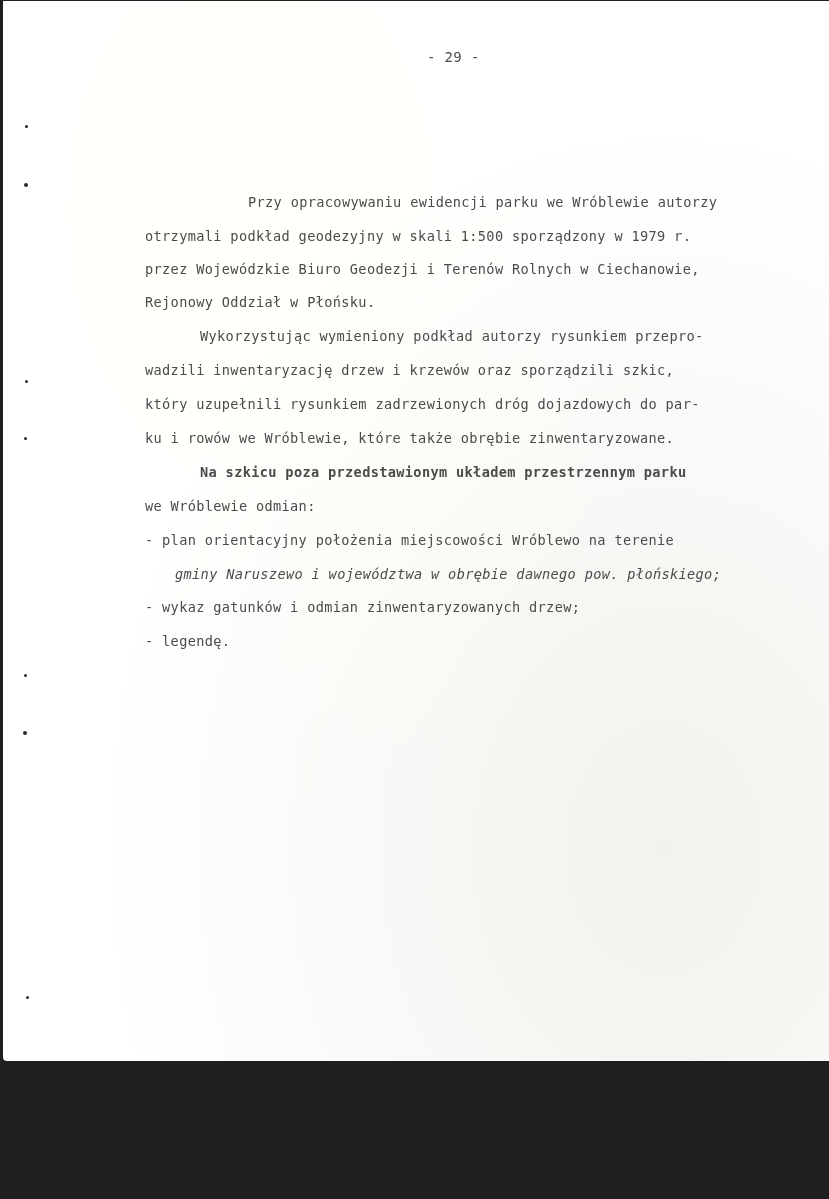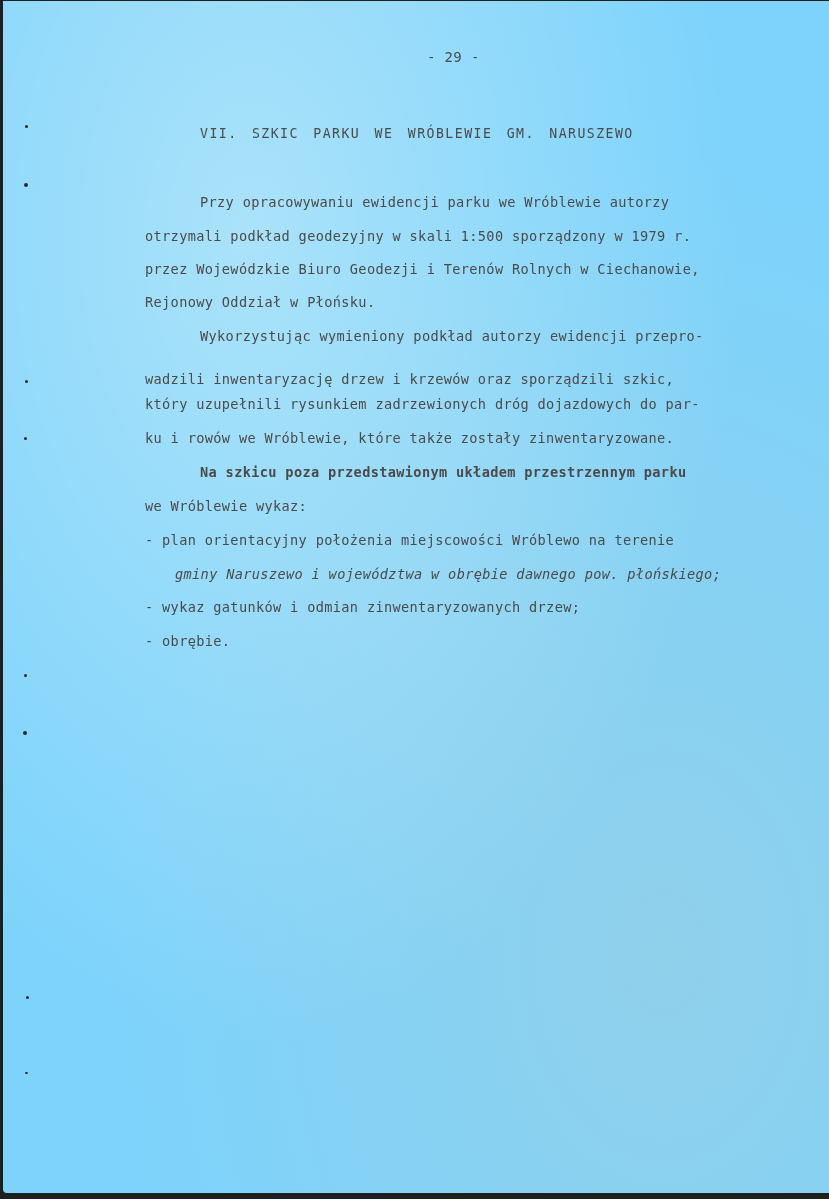--- a/index.html
+++ b/index.html
@@ -11,22 +11,22 @@
     width: 829px;
     height: 1199px;
     position: relative;
     overflow: hidden;
   }
   .page {
     position: absolute;
     left: 3px;
     top: 1px;
     width: 826px;
-    height: 1192px;
-    background: #7dd3fc;
+    height: 1060px;
+    background: #ffffff;
     border-bottom-left-radius: 4px;
     overflow: hidden;
   }
   .page::before {
     content: "";
     position: absolute;
     inset: 0;
     background:
       radial-gradient(ellipse at 30% 20%, rgba(255,255,245,0.35), transparent 60%),
       radial-gradient(ellipse at 80% 80%, rgba(200,200,185,0.25), transparent 60%);
@@ -64,51 +64,50 @@
     background: #2a2a2a;
   }
 </style>
 </head>
 <body>
 
 <div class="page">
 
   <div class="text page-number" style="top:49px;">- 29 -</div>
 
-  <div class="text heading">VII. SZKIC PARKU WE WRÓBLEWIE GM. NARUSZEWO</div>
 
   <div>
-    <div class="text line indent" style="top:195px;">Przy opracowywaniu ewidencji parku we Wróblewie autorzy</div>
+    <div class="text line indent" style="top:195px;margin-left:48px;">Przy opracowywaniu ewidencji parku we Wróblewie autorzy</div>
     <div class="text line" style="top:229px;text-align:center;">otrzymali podkład geodezyjny w skali 1:500 sporządzony w 1979 r.</div>
     <div class="text line" style="top:262px;">przez Wojewódzkie Biuro Geodezji i Terenów Rolnych w Ciechanowie,</div>
     <div class="text line" style="top:295px;">Rejonowy Oddział w Płońsku.</div>
   </div>
 
   <div>
-    <div class="text line indent" style="top:329px;">Wykorzystując wymieniony podkład autorzy ewidencji przepro-</div>
-    <div class="text line" style="top:372px;">wadzili inwentaryzację drzew i krzewów oraz sporządzili szkic,</div>
+    <div class="text line indent" style="top:329px;">Wykorzystując wymieniony podkład autorzy rysunkiem przepro-</div>
+    <div class="text line" style="top:363px;">wadzili inwentaryzację drzew i krzewów oraz sporządzili szkic,</div>
     <div class="text line" style="top:397px;">który uzupełnili rysunkiem zadrzewionych dróg dojazdowych do par-</div>
-    <div class="text line" style="top:431px;">ku i rowów we Wróblewie, które także zostały zinwentaryzowane.</div>
+    <div class="text line" style="top:431px;">ku i rowów we Wróblewie, które także obrębie zinwentaryzowane.</div>
   </div>
 
   <div>
     <div class="text line indent" style="top:465px;font-weight:bold;">Na szkicu poza przedstawionym układem przestrzennym parku</div>
-    <div class="text line" style="top:499px;">we Wróblewie wykaz:</div>
+    <div class="text line" style="top:499px;">we Wróblewie odmian:</div>
   </div>
 
   <div>
     <div>
       <div class="text line" style="top:533px;">- plan orientacyjny położenia miejscowości Wróblewo na terenie</div>
       <div class="text line bullet-cont" style="top:567px;">gminy Naruszewo i województwa w obrębie dawnego pow. płońskiego;</div>
     </div>
     <div>
       <div class="text line" style="top:600px;">- wykaz gatunków i odmian zinwentaryzowanych drzew;</div>
     </div>
     <div>
-      <div class="text line" style="top:634px;">- obrębie.</div>
+      <div class="text line" style="top:634px;">- legendę.</div>
     </div>
   </div>
 
   <div class="punch-dot" style="left:22px; top:124px; width:3px; height:3px;"></div>
   <div class="punch-dot" style="left:21px; top:182px;"></div>
   <div class="punch-dot" style="left:22px; top:379px; width:3px; height:3px;"></div>
   <div class="punch-dot" style="left:21px; top:436px; width:3px; height:3px;"></div>
   <div class="punch-dot" style="left:21px; top:673px; width:3px; height:3px;"></div>
   <div class="punch-dot" style="left:20px; top:730px;"></div>
   <div class="punch-dot" style="left:23px; top:995px; width:3px; height:3px;"></div>

